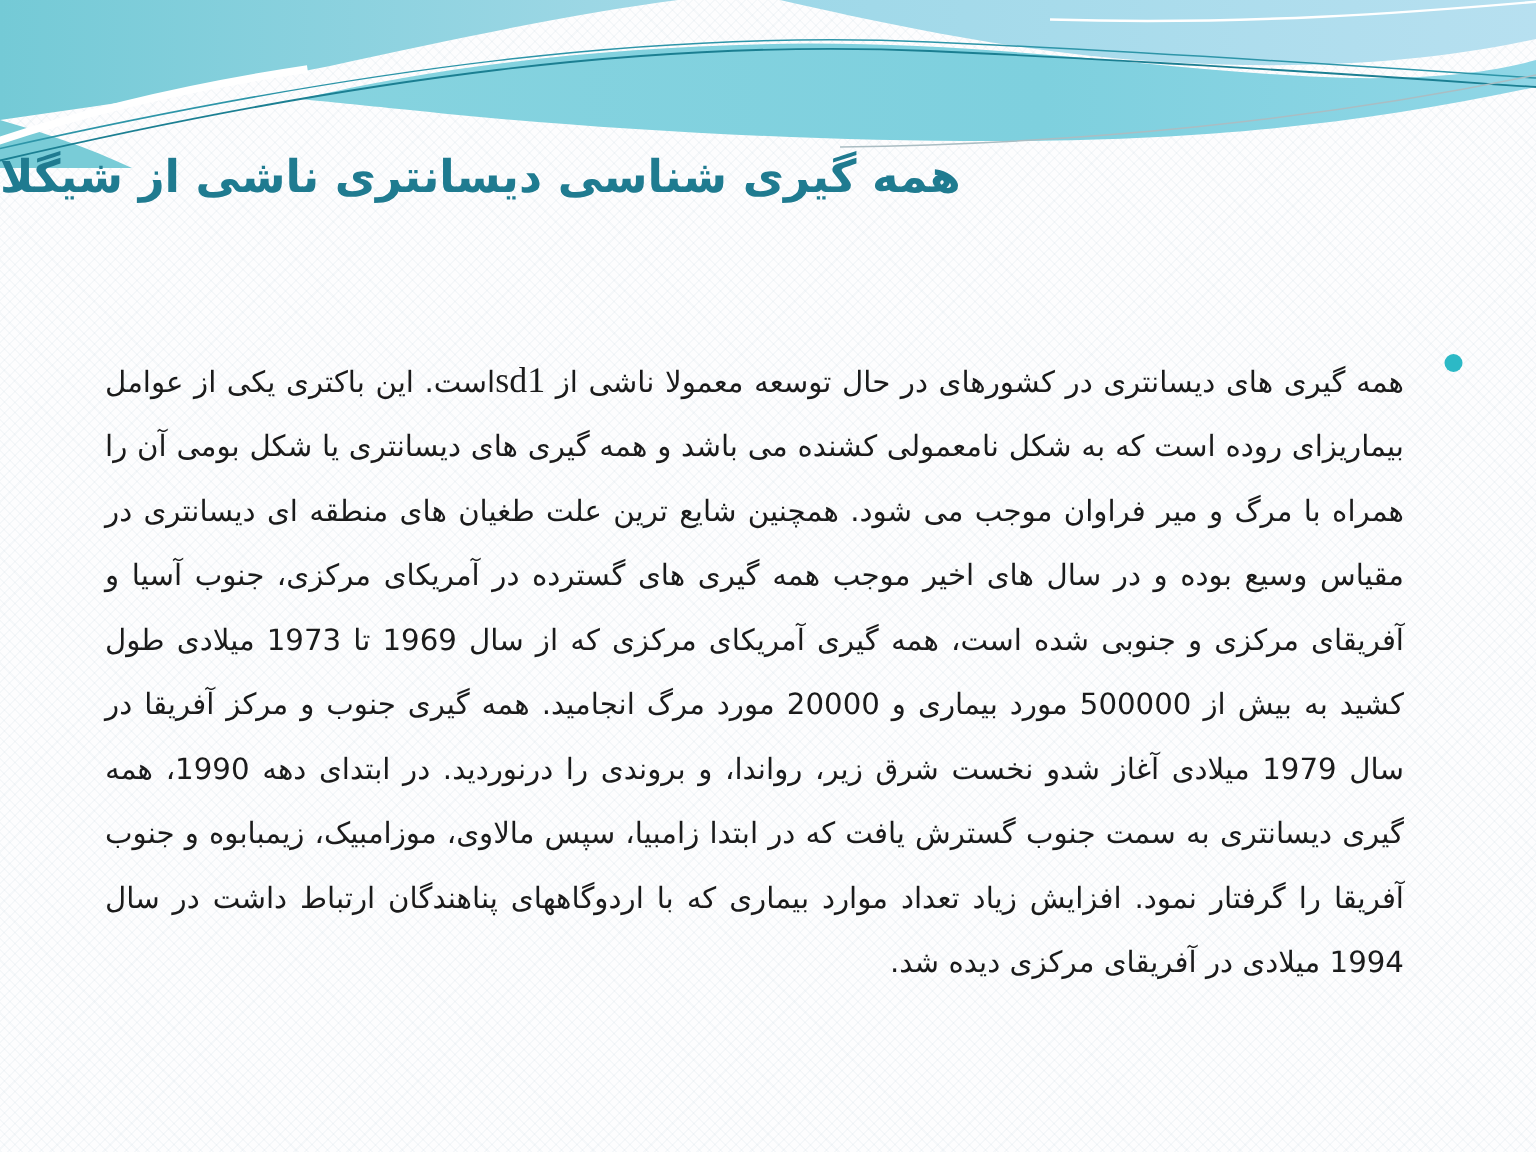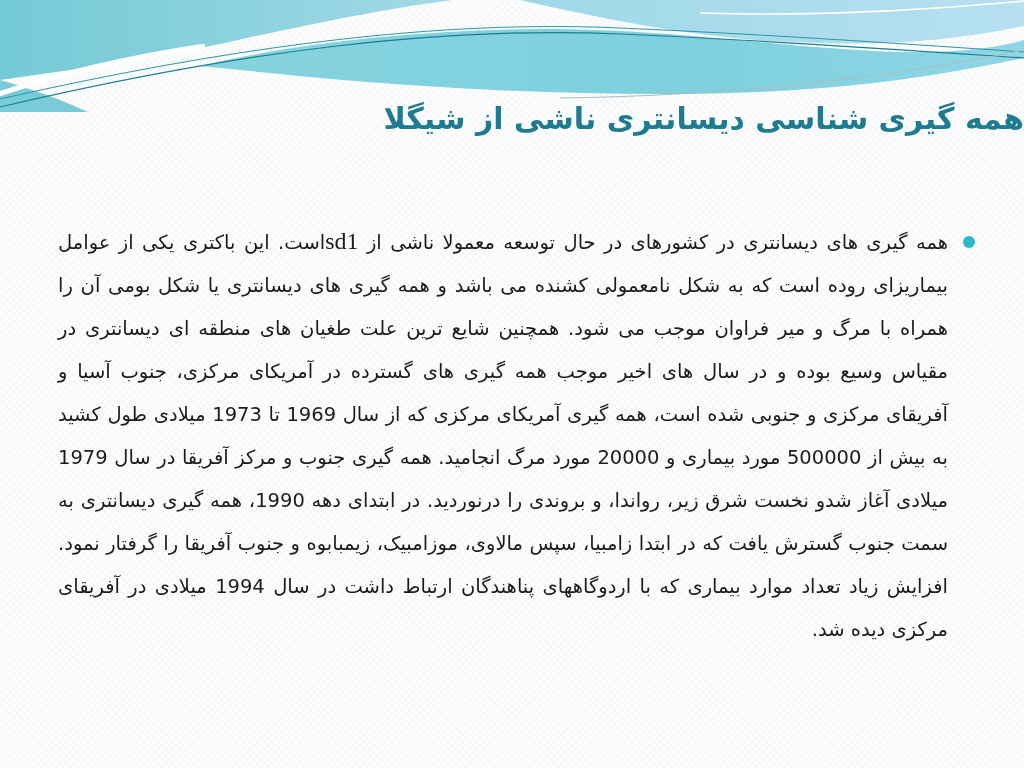--- a/index.html
+++ b/index.html
@@ -14,42 +14,42 @@
     background-image:
       repeating-linear-gradient(45deg, rgba(176,200,212,0.10) 0 1px, transparent 1px 5px),
       repeating-linear-gradient(-45deg, rgba(176,200,212,0.10) 0 1px, transparent 1px 5px);
   }
   .wave{
     position:absolute;top:0;left:0;width:1024px;height:150px;display:block;
     pointer-events:none;
   }
   .title{
     position:absolute;top:94px;left:0;right:0;height:50px;
-    margin:0;text-align:right;
+    margin:0;text-align:left;
     font-size:30px;font-weight:bold;
     color:var(--title-color,#1f7b90);
     direction:rtl;
     line-height:50px;
     letter-spacing:0;
   }
   .content{
     position:absolute;top:221px;right:49px;left:58px;
     direction:rtl;
     display:flex;
     align-items:flex-start;
     gap:15px;
   }
   .dot{
     flex:none;
     width:12px;height:12px;border-radius:50%;
     background:var(--bullet-color,#2cb9c6);
     margin-top:15px;
   }
   .para{
-    margin:0;
+    margin:12px;
     flex:1;
     font-size:19.5px;
     line-height:43px;
     color:var(--body-color,#1b1b1b);
     text-align:justify;
   }
   .latin{
     font-family:"Liberation Serif","DejaVu Serif",serif;
     font-size:24px;
     line-height:0;

